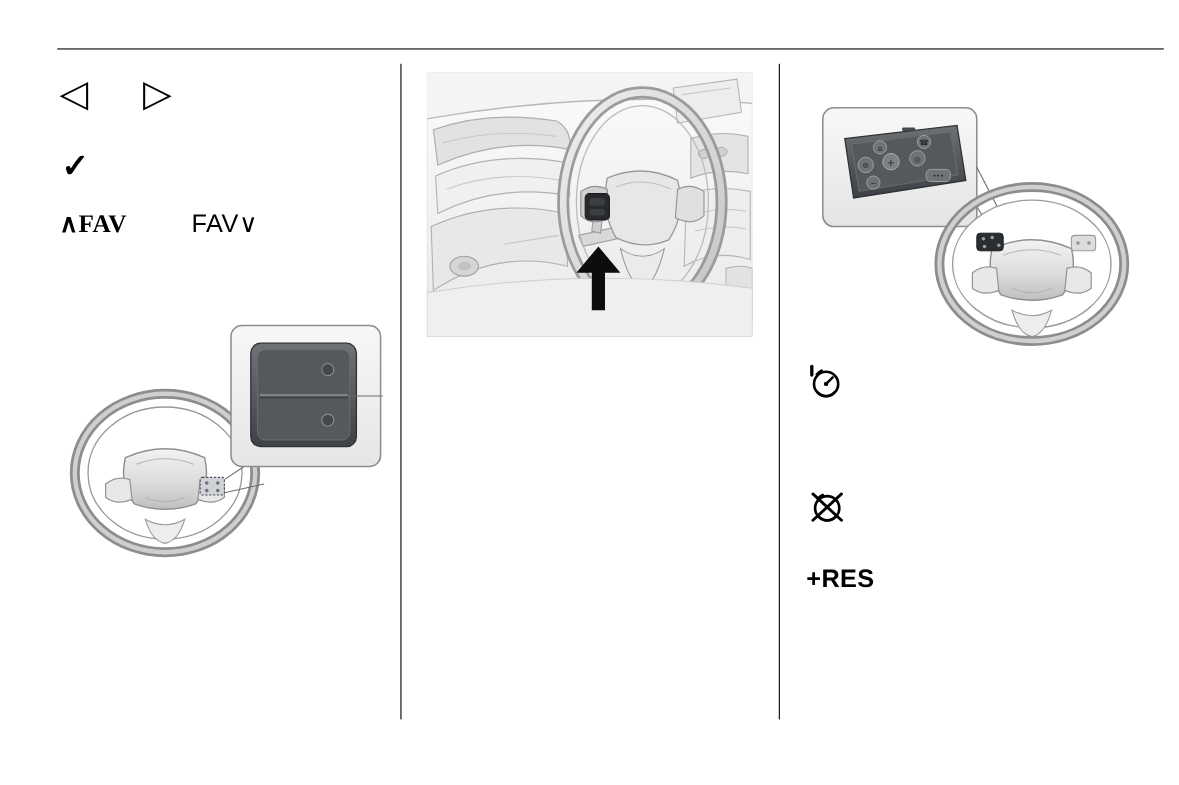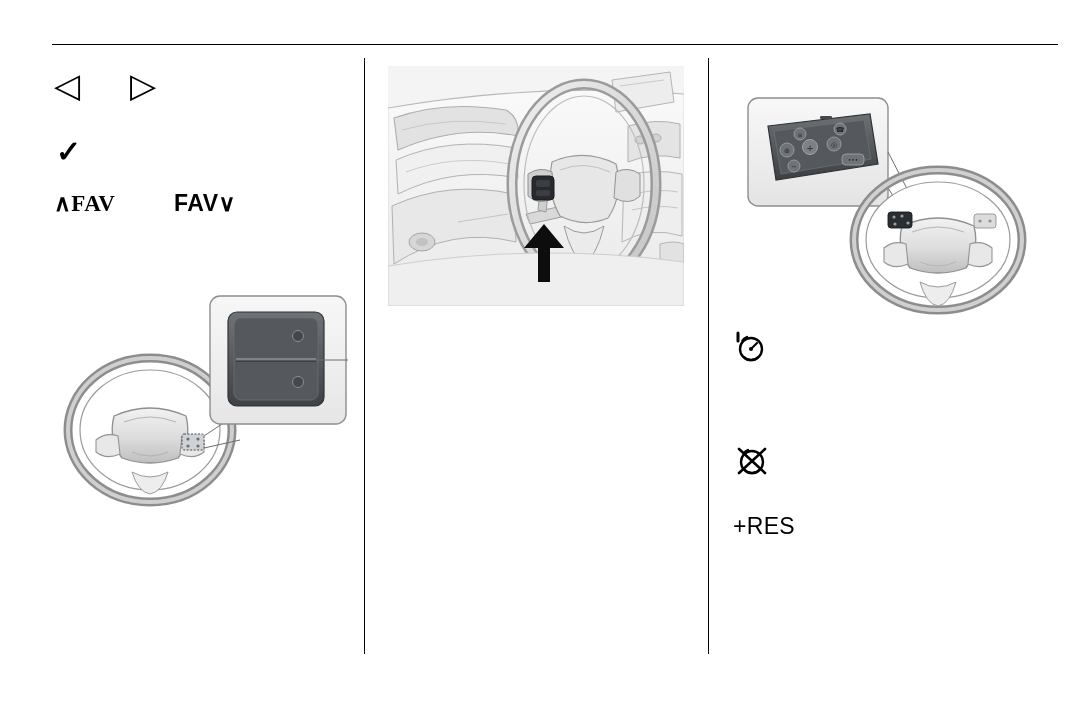--- a/index.html
+++ b/index.html
@@ -67,42 +67,42 @@
     font-weight: bold;
     letter-spacing: 0.5px;
     line-height: 1;
     font-family: Liberation Serif, serif;
   }
   .fav-down {
     position: absolute;
     left: 174px;
     top: 192px;
     font-size: 23px;
-    font-weight: bold;
+    font-weight: normal;
     letter-spacing: 0.5px;
     line-height: 1;
   }
 
   
   .icon-cruise {
     position: absolute;
     left: 733px;
     top: 330px;
   }
   .icon-cruise-off {
     position: absolute;
     left: 733px;
     top: 443px;
   }
   .plus-res {
     position: absolute;
     left: 733px;
     top: 515px;
     font-size: 23px;
-    font-weight: normal;
+    font-weight: bold;
     letter-spacing: 0.3px;
     line-height: 1;
   }
 
   
   .figure {
     position: absolute;
   }
   .fig-wheel-fav { left: 58px; top: 290px; width: 292px; height: 230px; }
   .fig-dash { left: 388px; top: 66px; width: 296px; height: 240px; }

